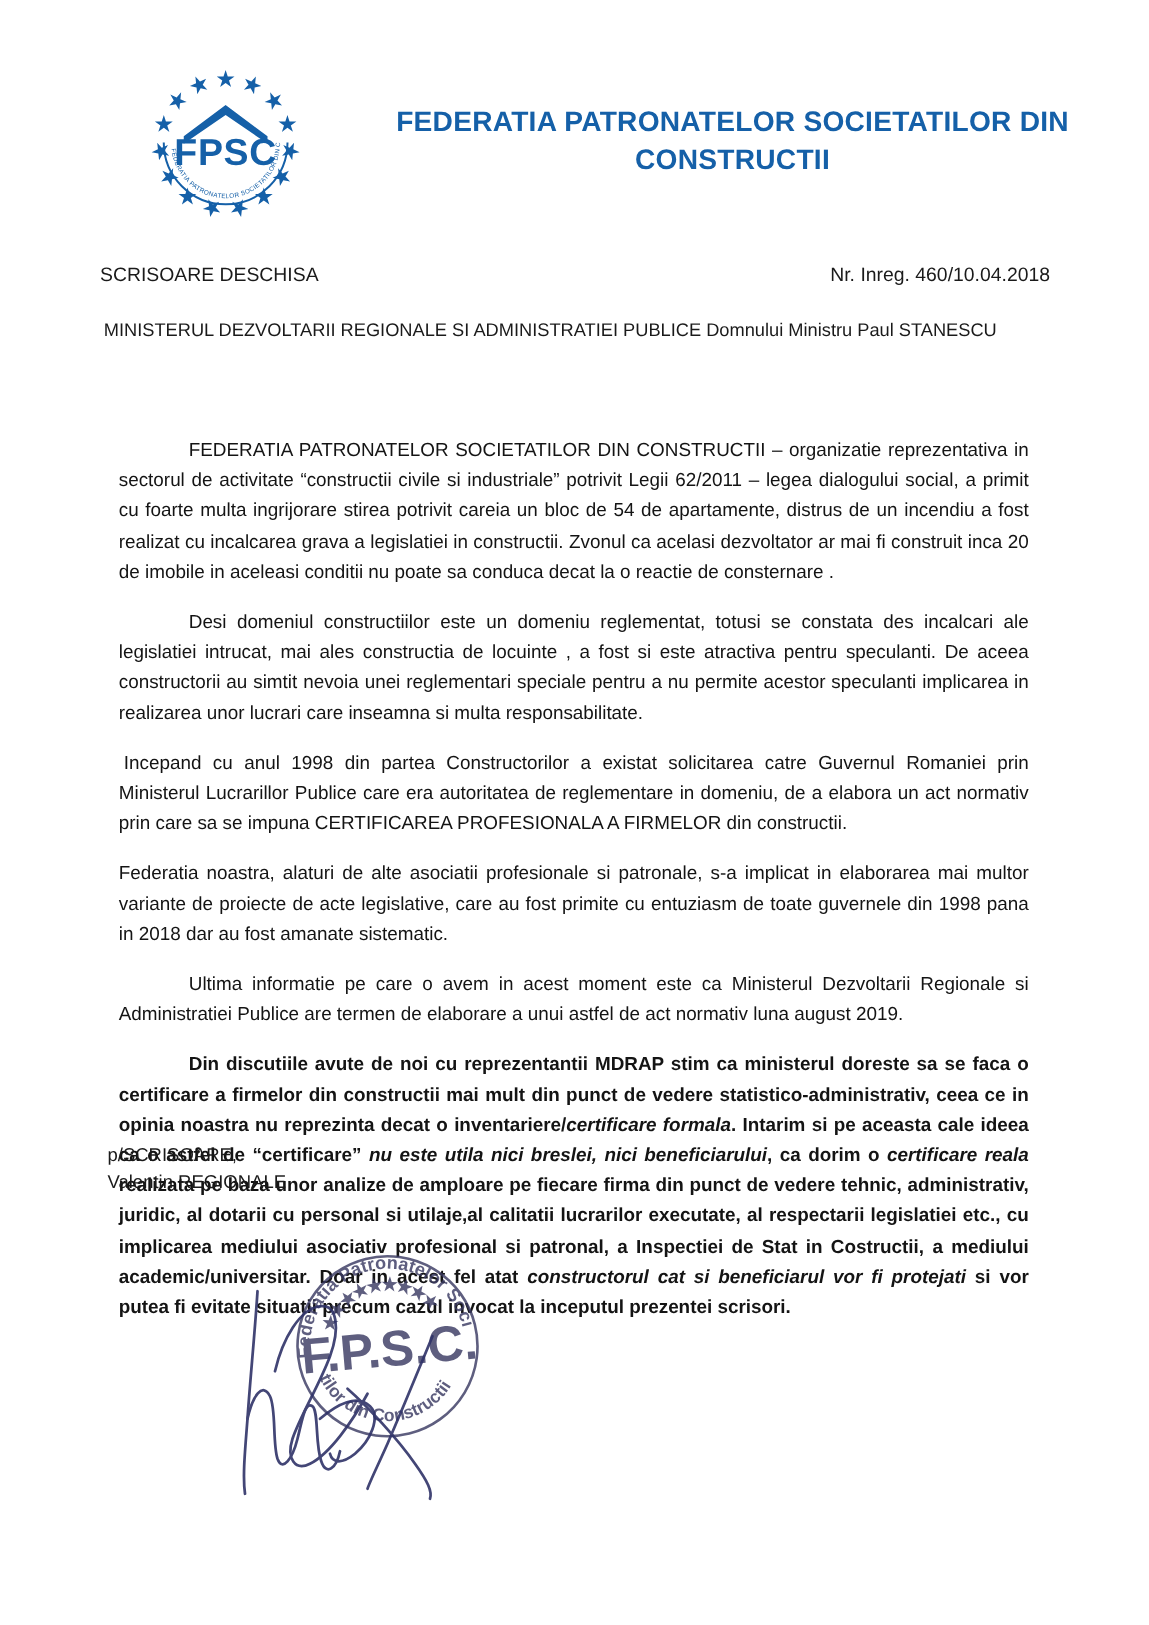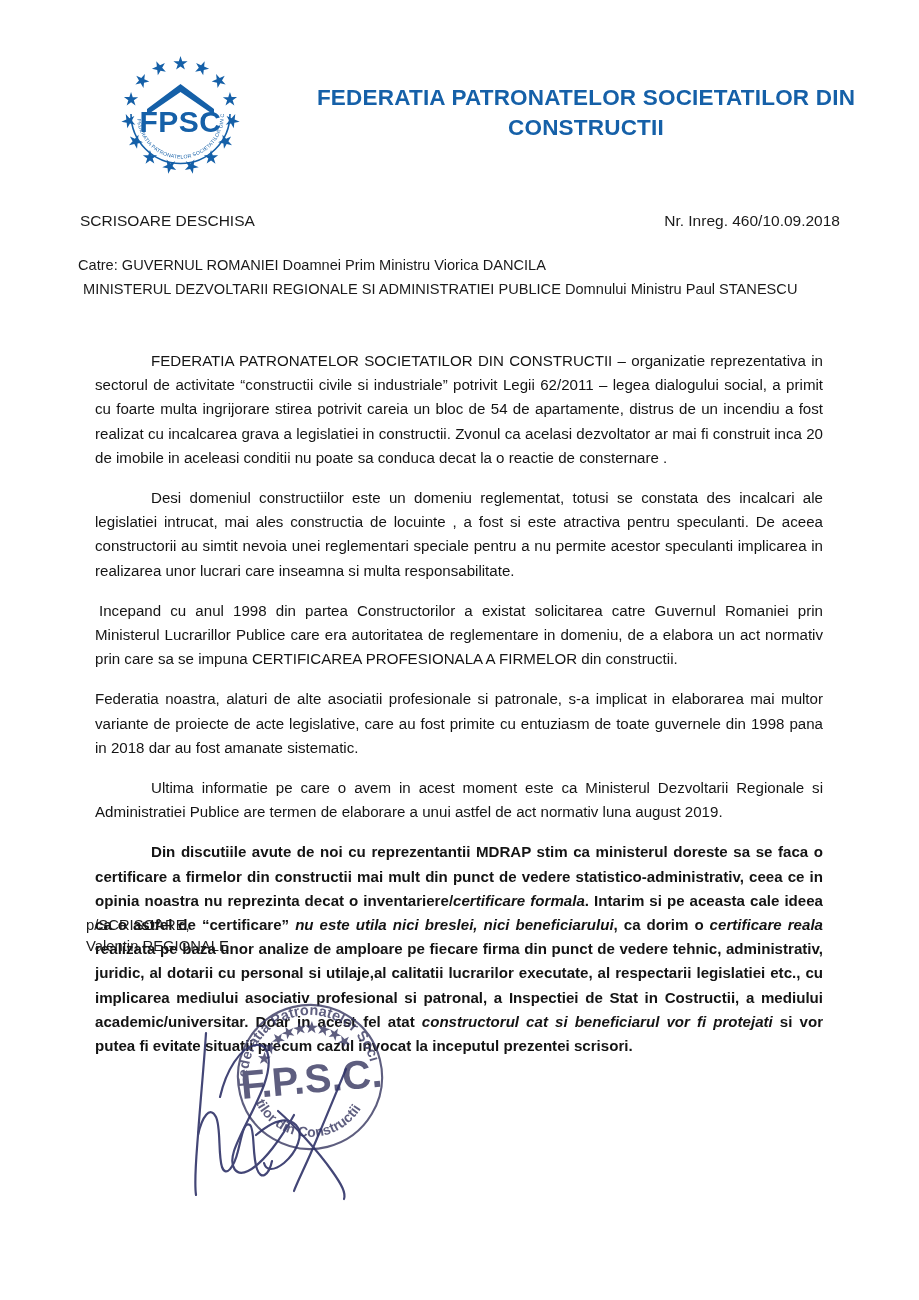--- a/index.html
+++ b/index.html
@@ -184,25 +184,24 @@
       </svg>
     </div>
 
     <div class="org-title">FEDERATIA PATRONATELOR SOCIETATILOR DIN CONSTRUCTII</div>
 
 
   </div>
 
   <div class="meta-row row-subject">
     <span>SCRISOARE DESCHISA</span>
-    <span>Nr. Inreg. 460/10.09.2018</span>
+    <span>Nr. Inreg. 460/10.04.2018</span>
   </div>
 
   <div class="addressee-block">
-    <div class="l1">Catre: GUVERNUL ROMANIEI Doamnei Prim Ministru Viorica DANCILA</div>
     <div class="l2">MINISTERUL DEZVOLTARII REGIONALE SI ADMINISTRATIEI PUBLICE Domnului Ministru Paul STANESCU</div>
   </div>
 
   <div class="body-copy">
     <p class="indent">FEDERATIA PATRONATELOR SOCIETATILOR DIN CONSTRUCTII – organizatie reprezentativa in sectorul de activitate “constructii civile si industriale” potrivit Legii 62/2011 – legea dialogului social, a primit cu foarte multa ingrijorare stirea potrivit careia un bloc de 54 de apartamente, distrus de un incendiu a fost realizat cu incalcarea grava a legislatiei in constructii. Zvonul ca acelasi dezvoltator ar mai fi construit inca 20 de imobile in aceleasi conditii nu poate sa conduca decat la o reactie de consternare .</p>
     <p class="indent">Desi domeniul constructiilor este un domeniu reglementat, totusi se constata des incalcari ale legislatiei intrucat, mai ales  constructia de locuinte , a fost si este atractiva pentru speculanti. De aceea constructorii au simtit nevoia unei reglementari speciale pentru a nu permite acestor speculanti implicarea in realizarea unor lucrari care inseamna si multa responsabilitate.</p>
     <p class="lead-space">Incepand cu anul 1998 din partea Constructorilor a existat solicitarea catre Guvernul Romaniei prin Ministerul Lucrarillor Publice care era autoritatea de reglementare in domeniu, de a elabora un act normativ prin care sa se impuna CERTIFICAREA PROFESIONALA A FIRMELOR din constructii.</p>
     <p>Federatia noastra, alaturi de alte asociatii profesionale si patronale, s-a implicat in elaborarea mai multor variante de proiecte de acte legislative, care au fost primite cu entuziasm de toate guvernele din 1998 pana in 2018 dar au fost amanate sistematic.</p>
     <p class="indent">Ultima informatie pe care o avem in acest moment este ca Ministerul Dezvoltarii Regionale si Administratiei Publice are termen de elaborare a unui astfel de act normativ luna august 2019.</p>
     <p class="bold-block"><span>Din discutiile avute de noi cu reprezentantii MDRAP stim ca ministerul doreste sa se faca o certificare a firmelor din constructii mai mult din punct de vedere statistico-administrativ, ceea ce in opinia noastra nu reprezinta decat o inventariere/</span><i>certificare formala</i><span>. Intarim si pe aceasta cale ideea ca o astfel de “certificare” </span><i>nu este utila nici  breslei, nici beneficiarului</i><span>, ca dorim o </span><i>certificare reala</i><span> realizata pe baza unor analize de amploare pe fiecare firma din punct de vedere tehnic, administrativ, juridic, al dotarii cu personal si utilaje,al calitatii lucrarilor executate, al respectarii legislatiei etc., cu implicarea mediului asociativ profesional si patronal, a Inspectiei de Stat in Costructii, a mediului academic/universitar. Doar in acest fel atat </span><i>constructorul cat si beneficiarul vor fi protejati</i><span> si vor putea fi evitate situatii precum cazul invocat la inceputul prezentei scrisori.</span></p>

